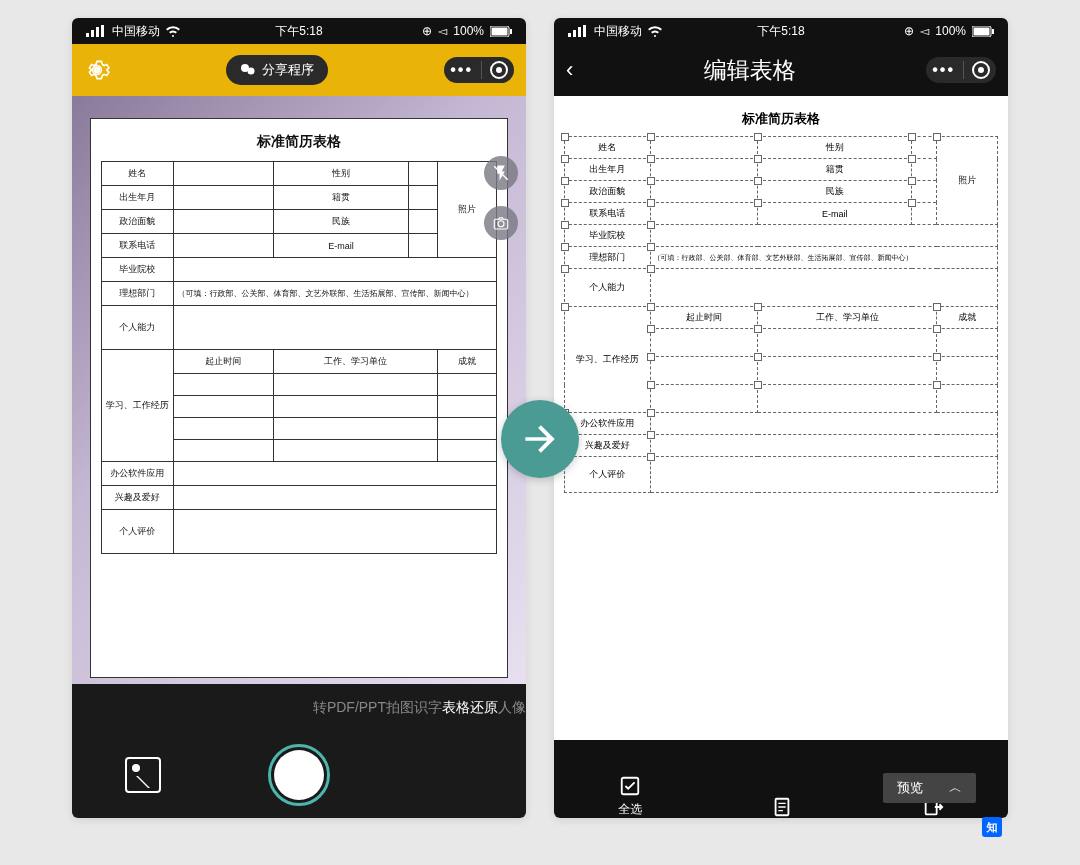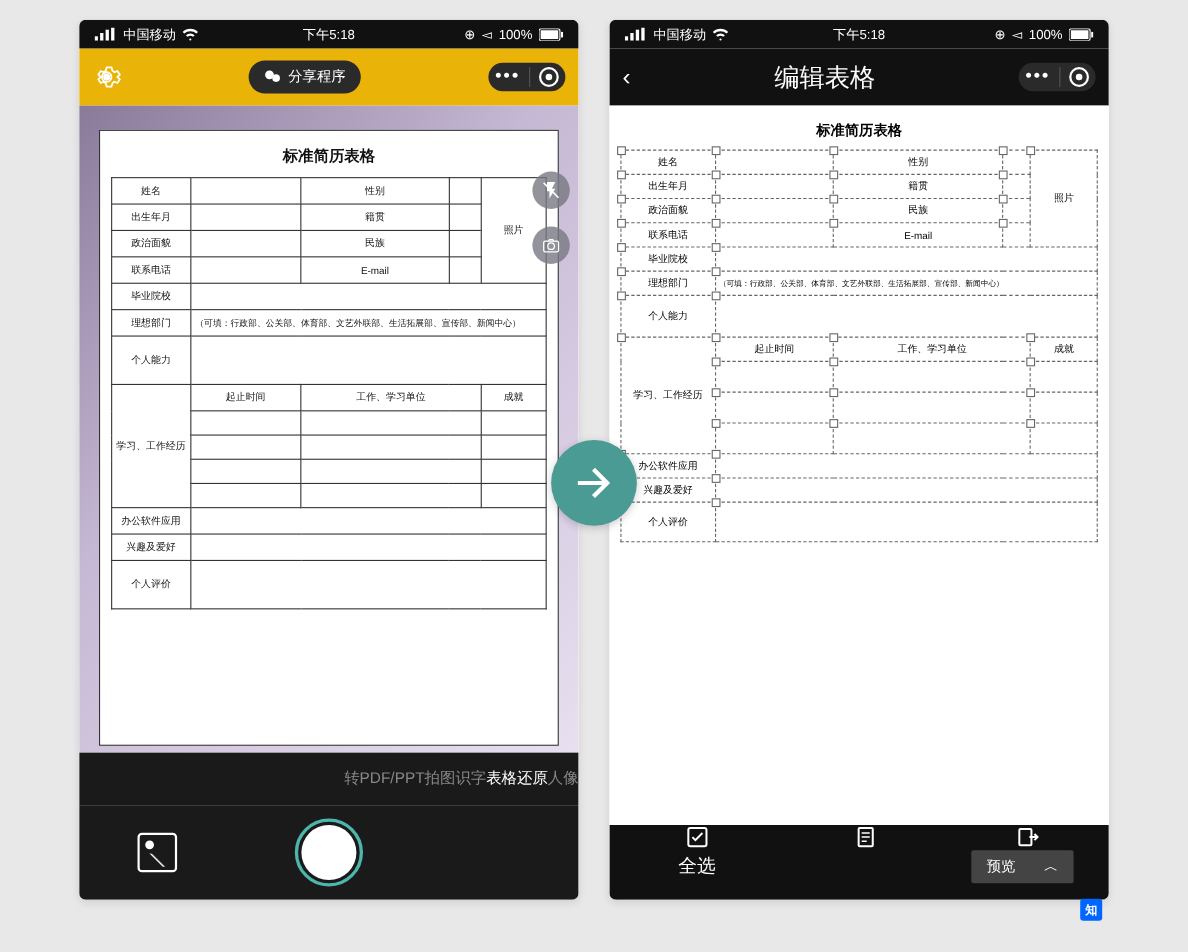--- a/index.html
+++ b/index.html
@@ -34,21 +34,21 @@
 .shutter{width:62px;height:62px;border:3px solid #4db6ac;border-radius:50%;display:flex;align-items:center;justify-content:center}
 .shutter-inner{width:50px;height:50px;background:#fff;border-radius:50%}
 .topbar2{height:52px;background:#111;display:flex;align-items:center;justify-content:space-between;padding:0 12px;color:#fff}
 .back{font-size:22px;color:#fff}
 .title2{font-size:23px;font-weight:500}
 .editor-view{flex:1;background:#fff;padding:14px 10px;overflow:hidden}
 .edit-doc{font-size:9px}
 .edit-doc table{width:100%;border-collapse:collapse}
 .edit-doc td{border:1px dashed #666;padding:4px 2px;text-align:center;height:20px;position:relative}
 .edit-doc td::before{content:"";position:absolute;width:6px;height:6px;border:1px solid #666;background:#fff;top:-4px;left:-4px}
-.bottombar2{height:68px;background:#111;display:flex;align-items:flex-start;justify-content:space-around;color:#fff;font-size:17px}
+.bottombar2{height:78px;background:#111;display:flex;align-items:flex-end;justify-content:space-around;color:#fff;font-size:12px}
 .bb-item{display:flex;flex-direction:column;align-items:center;gap:4px}
 .bb-ico{width:22px;height:22px}
 .arrow-circle{position:absolute;top:400px;left:50%;transform:translateX(-50%);width:78px;height:78px;background:#4a9b94;border-radius:50%;display:flex;align-items:center;justify-content:center;z-index:10;box-shadow:0 2px 8px rgba(0,0,0,.2)}
 .arrow-circle svg{width:44px;height:44px;fill:#fff}
 .preview-btn{position:absolute;bottom:62px;right:104px;background:#444;color:#fff;padding:6px 14px;font-size:13px;border-radius:2px;display:flex;align-items:center;gap:26px}
 .watermark{position:absolute;bottom:28px;right:78px;color:#ccc;font-size:18px;font-style:italic;display:flex;align-items:center;gap:6px}
 .zhihu-ico{width:20px;height:20px;background:#06f;border-radius:3px;color:#fff;font-size:11px;display:flex;align-items:center;justify-content:center;font-weight:bold;font-style:normal}
 .sig{width:20px;height:12px}
 </style>
 </head>

